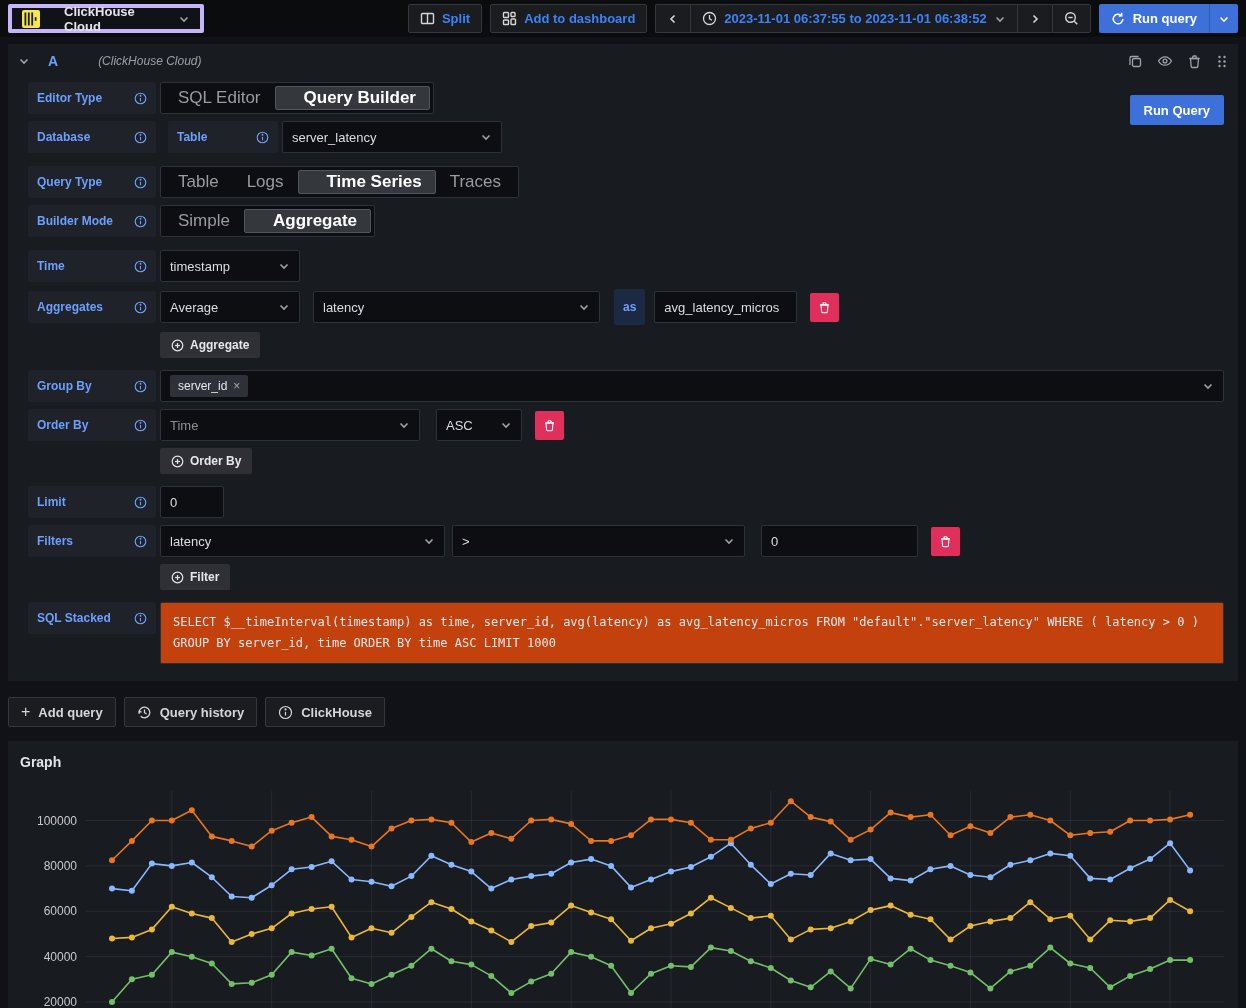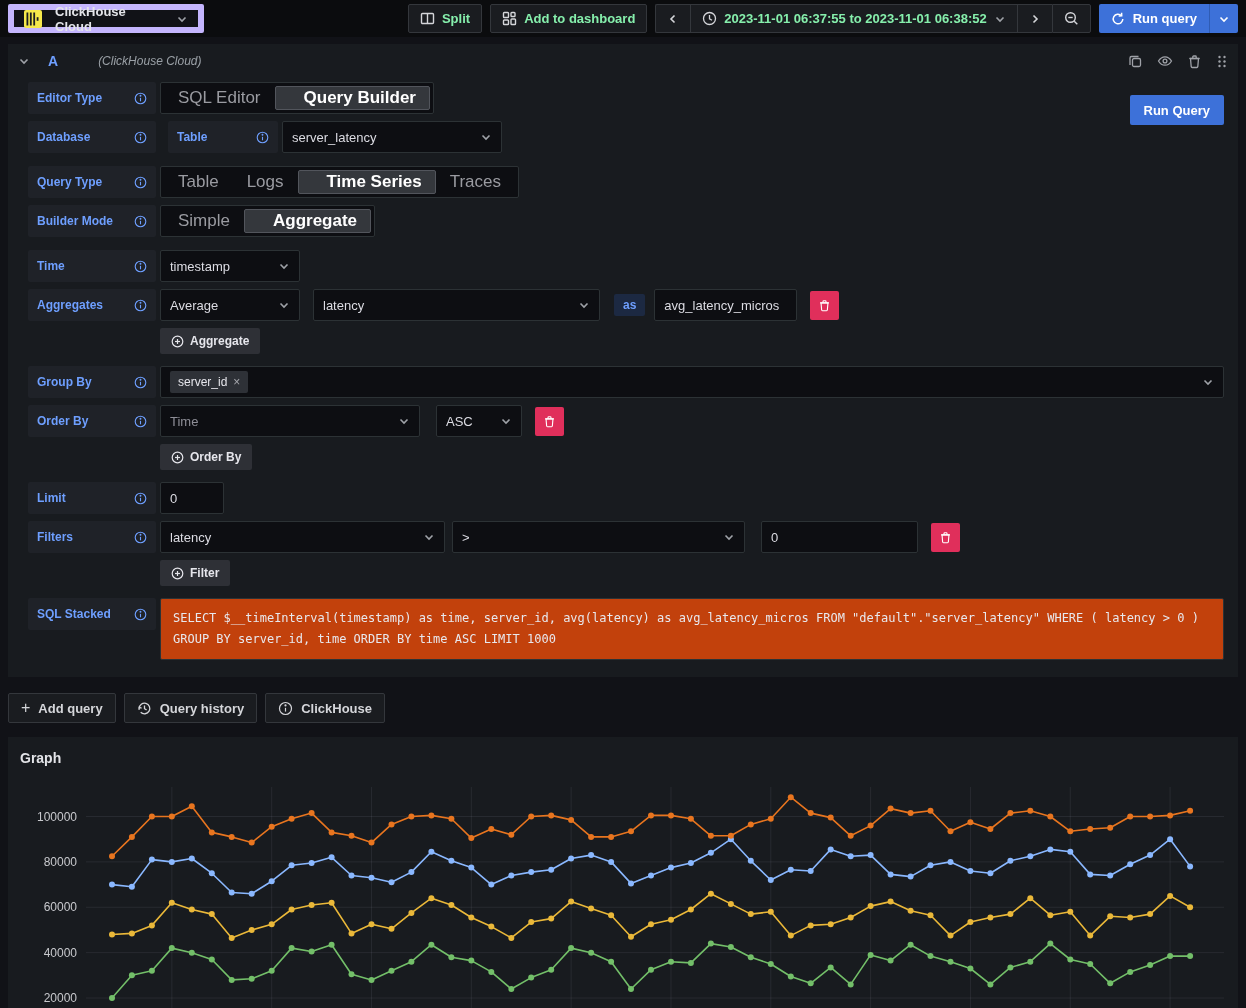--- a/index.html
+++ b/index.html
@@ -3,27 +3,27 @@
 <meta charset="utf-8">
 <style>
   * { box-sizing: border-box; margin: 0; padding: 0; }
   html,body { width:1246px; height:1008px; background:#111217; overflow:hidden;
     font-family:"Liberation Sans", sans-serif; color:#ccccdc; font-size:13px; }
 
   
   .topbar { height:37px; background:#0b0c0e; display:flex; align-items:center;
     justify-content:space-between; padding:0 8px; }
   .topbar-left, .topbar-right { display:flex; align-items:center; gap:8px; }
-  .ds-picker { display:flex; align-items:center; gap:13px; background:#111217;
-    border:6px solid #c4b5fd; border-radius:2px; height:29px; padding:0 10px; width:196px; cursor:pointer; }
+  .ds-picker { display:flex; align-items:center; gap:24px; background:#111217;
+    border:4px solid #c4b5fd; border-radius:2px; height:29px; padding:0 10px; width:196px; cursor:pointer; }
   .ds-logo { width:18px; height:18px; border-radius:2px; background:#f5e84b; position:relative; flex:0 0 auto; }
   .ds-logo svg { position:absolute; inset:0; }
   .ds-name { font-weight:700; color:#e3e4e8; flex:1; font-size:13px; }
   .tb-btn { display:flex; align-items:center; gap:7px; background:#1a1c20; border:1px solid #34373c;
-    border-radius:2px; height:29px; padding:0 11px; color:#86efac; font-weight:700; font-size:13px; cursor:pointer; }
+    border-radius:2px; height:29px; padding:0 11px; color:#3b82f6; font-weight:700; font-size:13px; cursor:pointer; }
   .tb-group { display:flex; align-items:center; }
   .tb-group .tb-btn { border-radius:0; border-right-width:0; }
   .tb-group .tb-btn:first-child { border-radius:2px 0 0 2px; }
   .tb-group .tb-btn:last-child  { border-radius:0 2px 2px 0; border-right-width:1px; }
   .run-btn { display:flex; align-items:center; background:#3d71d9; border-radius:2px; height:29px;
     color:#fff; font-weight:700; cursor:pointer; }
   .run-btn .run-main { display:flex; align-items:center; gap:8px; padding:0 12px; }
   .run-btn .run-caret { padding:0 8px; border-left:1px solid #2f5cb4; height:100%; display:flex; align-items:center; }
   .icon { display:inline-flex; align-items:center; justify-content:center; color:inherit; }
 
@@ -53,21 +53,21 @@
     display:flex; align-items:center; padding:0 9px; font-size:13px; color:#dcdce3; cursor:pointer; }
   .input { cursor:text; }
   .select .sel-val { flex:1; white-space:nowrap; overflow:hidden; }
   .select .caret { color:#9fa2a8; margin-left:8px; }
   .dim { color:#8e8e97; }
   .w140{width:140px} .w210{width:210px} .w220{width:220px} .w287{width:287px} .w143{width:143px}
   .w86{width:86px} .w260{width:260px} .w285{width:285px} .w293{width:293px} .w157{width:157px} .w64{width:64px}
   .grow { flex:1; }
 
   .as-badge { background:#1c2942; color:#6e9fff; font-weight:700; font-size:12px; border-radius:2px;
-    height:22px; display:flex; align-items:center; padding:0 9px; margin:0 9px 0 14px; }
+    height:36px; display:flex; align-items:center; padding:0 9px; margin:0 9px 0 14px; }
   .danger-btn { width:29px; height:29px; background:#e02f5b; border:none; border-radius:2px; color:#fff;
     display:flex; align-items:center; justify-content:center; margin-left:13px; cursor:pointer; }
   .add-btn { display:flex; align-items:center; gap:6px; background:#2e3036; border:none; border-radius:2px;
     height:26px; padding:0 11px; color:#e6e6ec; font-weight:700; font-size:12px; cursor:pointer; font-family:inherit; }
   .indent { margin-left:132px; }
   .chip { display:flex; align-items:center; gap:6px; background:#2e3137; border-radius:2px; height:22px;
     padding:0 8px; font-size:12px; color:#e6e6ec; }
   .chip-x { color:#a7a8ae; cursor:pointer; font-size:12px; }
 
   .sql-block { flex:1; align-self:stretch; border:1px solid #2c3235; border-radius:2px; background:#c2410c;

